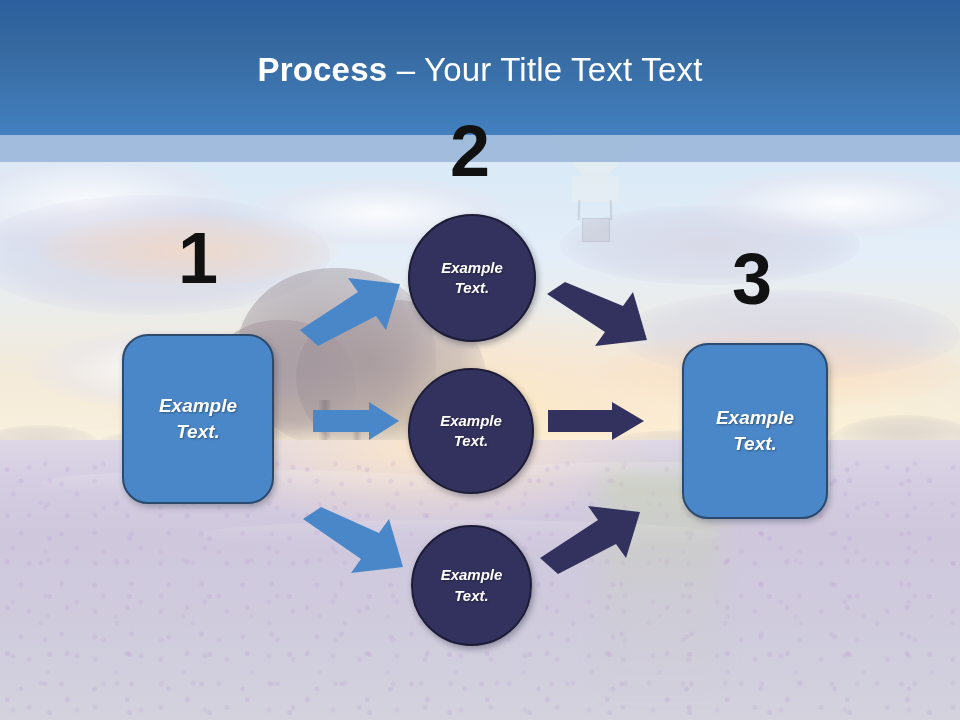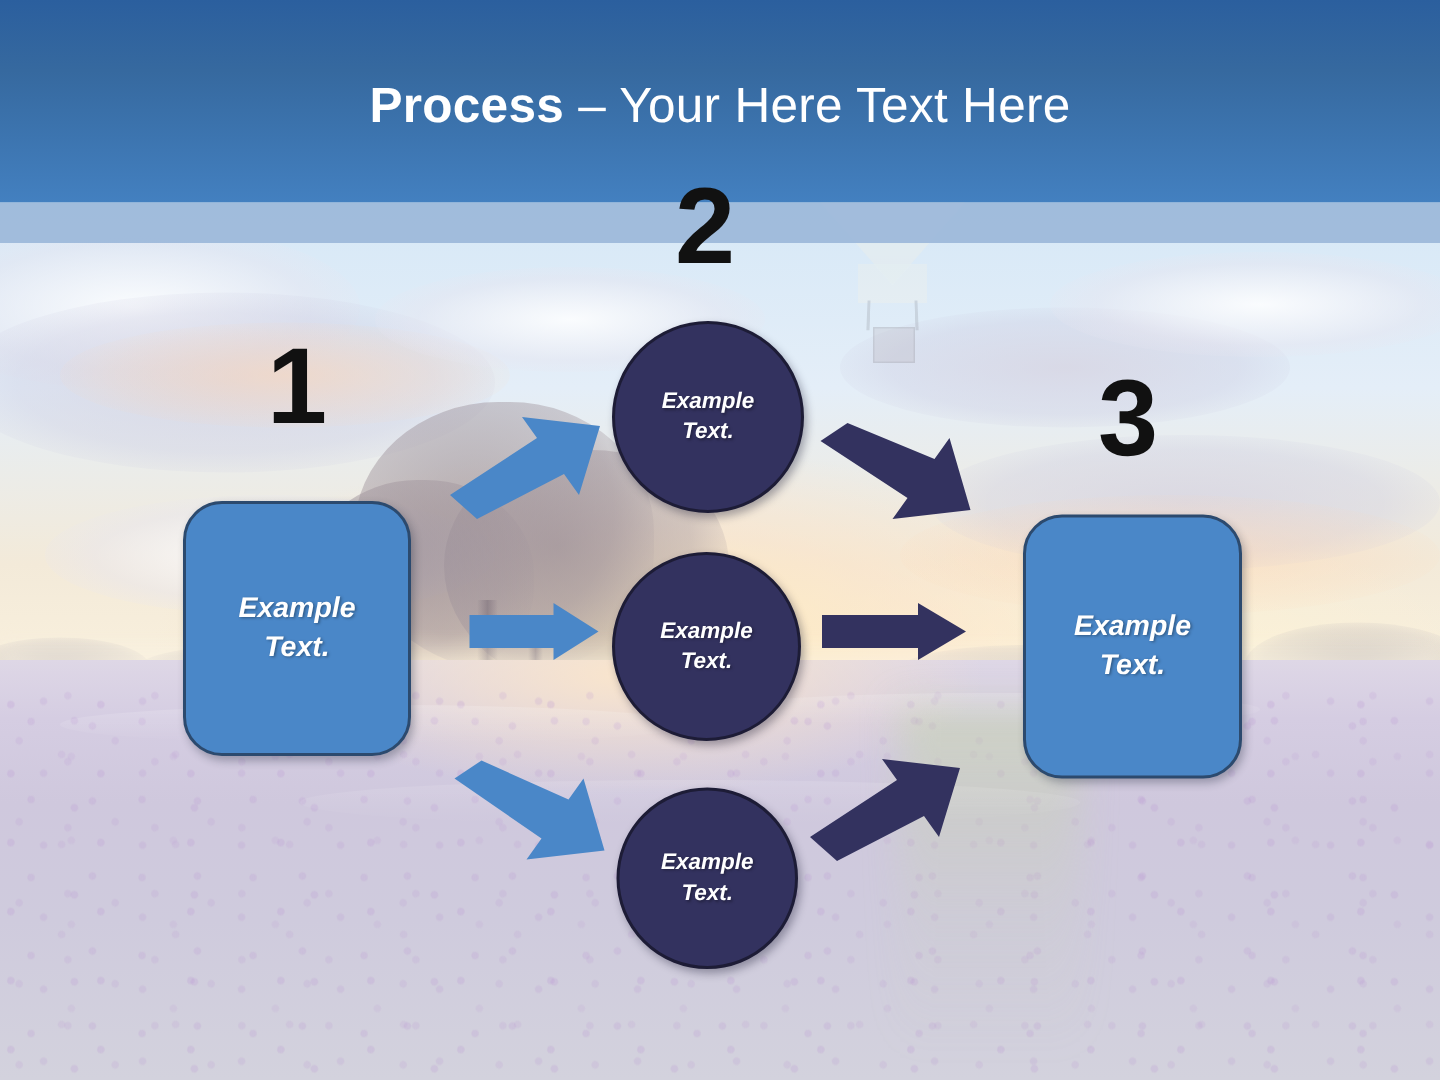--- a/index.html
+++ b/index.html
@@ -198,21 +198,21 @@
       <div class="env"></div>
       <div class="skirt"></div>
       <div class="ropes"></div>
       <div class="basket"></div>
     </div>
   </div>
 
   <div class="header-band"></div>
   <div class="header-sub"></div>
   <div class="title">
-    <b>Process</b><span class="reg"> – Your Here Text Here</span>
+    <b>Process</b><span class="reg"> – Your Title Text Text</span>
   </div>
 
   <div class="step-num" id="num1">1</div>
   <div class="step-num" id="num2">2</div>
   <div class="step-num" id="num3">3</div>
 
   <div class="arrow" style="left:300px; top:278px;">
     <svg width="108" height="68" viewBox="0 0 108 68">
       <polygon points="0,52 58,14 48,0 100,6 86,52 76,38 18,68" fill="#4a87c8"></polygon>
     </svg>

